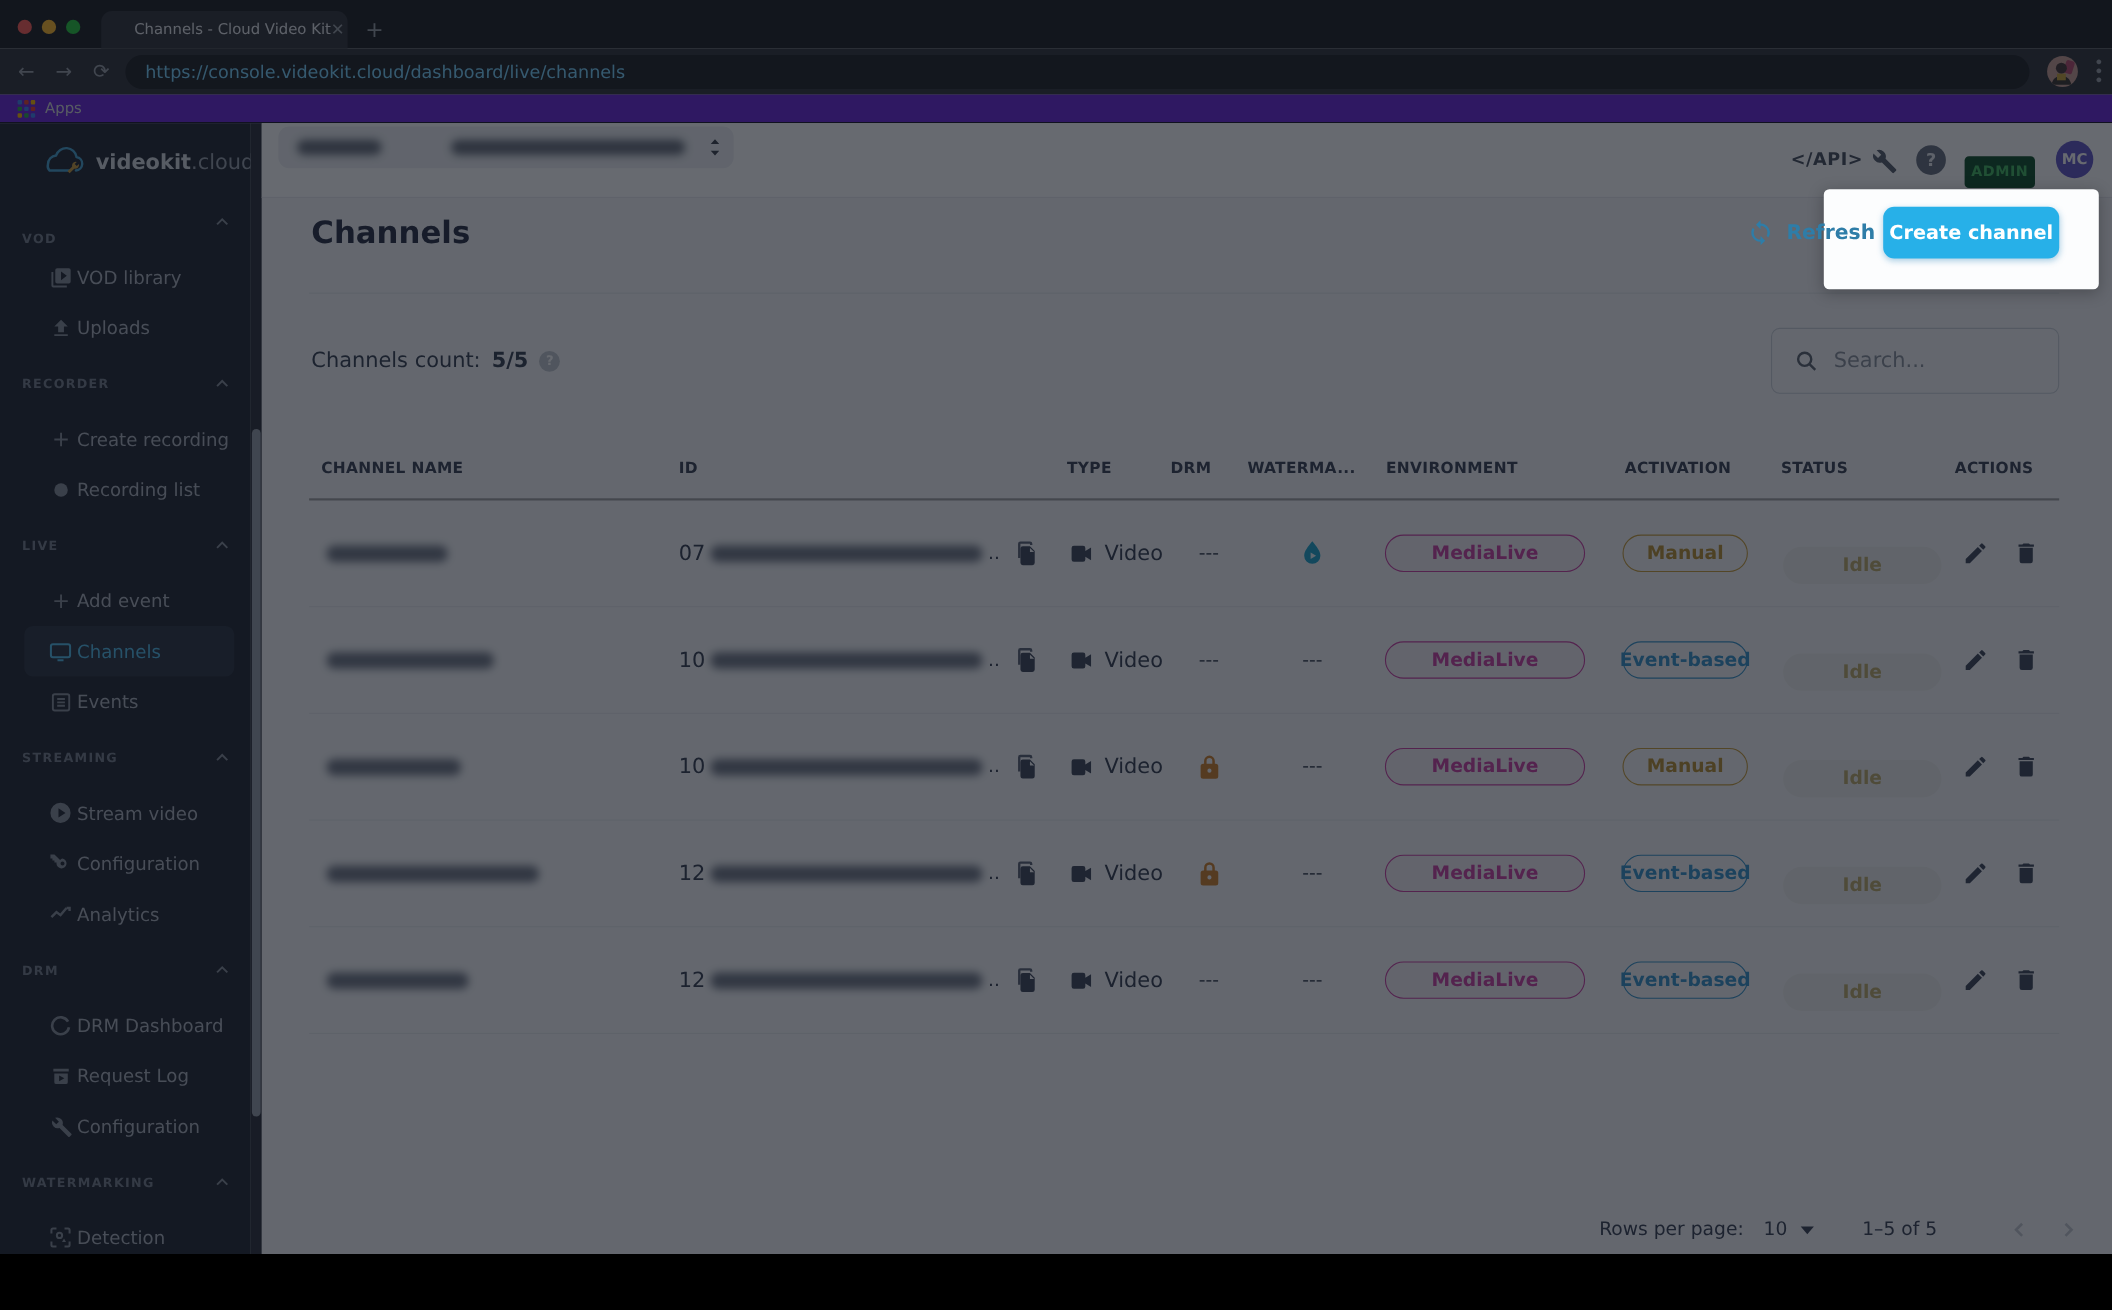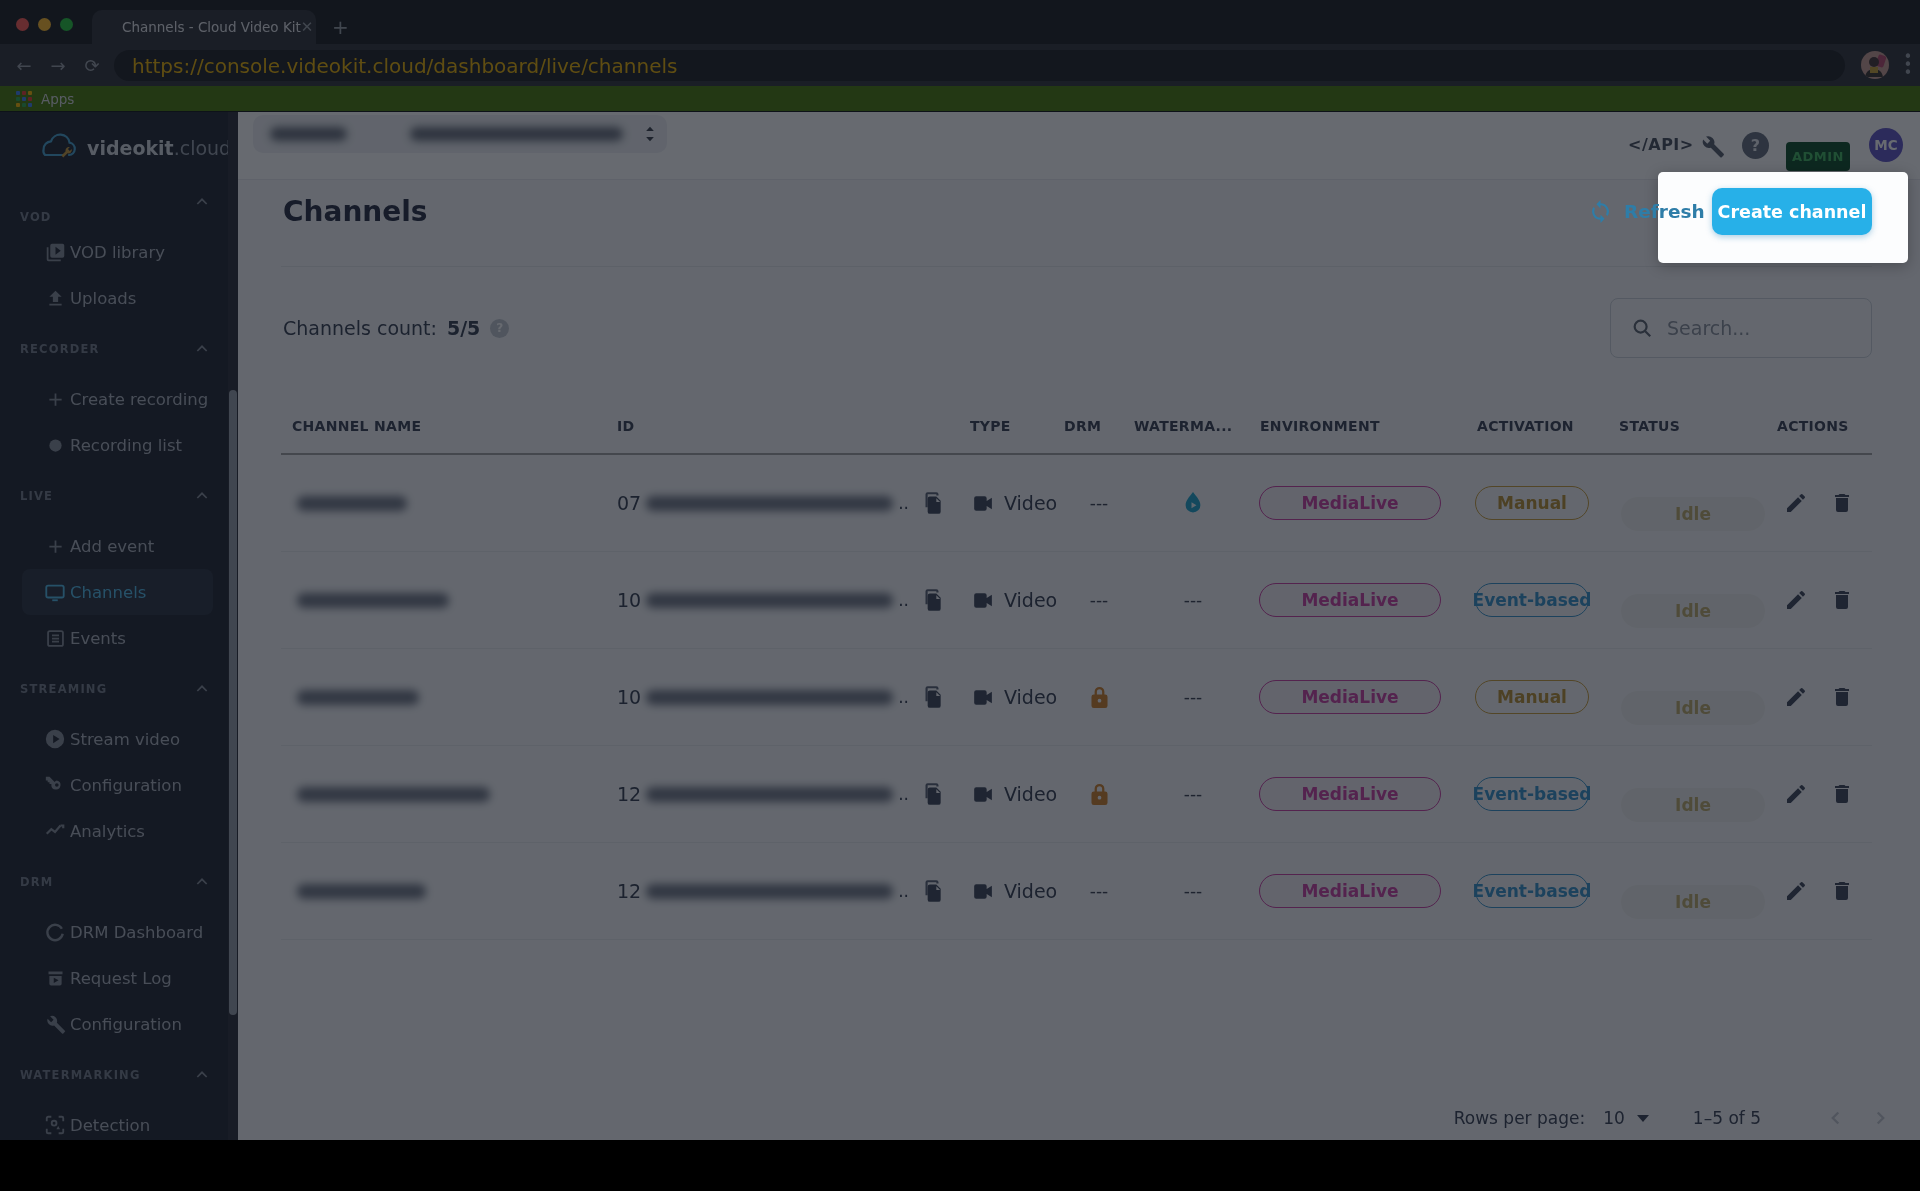--- a/index.html
+++ b/index.html
@@ -12,24 +12,24 @@
   .traffic { position:absolute; top:18px; left:16px; display:flex; gap:9px; }
   .traffic span { width:13px; height:13px; border-radius:50%; display:block; }
   .tl-red{background:#ff5f57;} .tl-yellow{background:#febc2e;} .tl-green{background:#2ac840;}
   .tab { position:absolute; left:92px; top:10px; width:224px; height:34px; background:#36383d; border-radius:10px 10px 0 0; display:flex; align-items:center; padding:0 12px 0 30px; }
   .tab-title { color:#e4e6ea; font-size:13.5px; white-space:nowrap; flex:1; }
   .tab-close { color:#9aa0a6; font-size:15px; cursor:default; }
   .new-tab { position:absolute; left:332px; top:18px; color:#9aa0a6; font-size:20px; line-height:18px; }
   .toolbar { position:absolute; left:0; top:44px; width:100%; height:42px; background:#36383d; }
   .nav-ic { position:absolute; top:9px; color:#9ba1a8; font-size:18px; width:24px; height:24px; display:flex; align-items:center; justify-content:center; }
   .url-pill { position:absolute; left:114px; top:6px; width:1731px; height:31px; background:#232528; border-radius:16px; display:flex; align-items:center; padding-left:18px; }
-  .url-text { color:#eab308; font-size:20px; }
+  .url-text { color:#7dd3fc; font-size:16px; }
   .profile-chip { position:absolute; left:1861px; top:7px; width:28px; height:28px; border-radius:50%; background:#caa095; overflow:hidden; }
   .kebab { position:absolute; left:1901px; top:9px; color:#9ba1a8; font-size:15px; letter-spacing:0; line-height:8px; text-align:center; width:14px; }
-  .bookmarks { position:absolute; left:0; top:86px; width:100%; height:26px; background:#4d7c0f; display:flex; align-items:center; padding-left:16px; gap:9px; border-bottom:1px solid #17181b; }
+  .bookmarks { position:absolute; left:0; top:86px; width:100%; height:26px; background:#6d28d9; display:flex; align-items:center; padding-left:16px; gap:9px; border-bottom:1px solid #17181b; }
   .apps-grid { display:grid; grid-template-columns:repeat(3,4px); grid-gap:2px; }
   .apps-grid i { width:4px; height:4px; border-radius:1px; display:block; }
   .bookmarks-label { color:#d5d8dc; font-size:13.5px; }
 
   
   .app { position:absolute; left:0; top:112px; width:1920px; height:1079px; }
   .sidebar { position:absolute; left:0; top:0; width:228px; height:100%; background:#262b35; overflow:hidden;padding-left:38px; }
   .side-scroll { position:absolute; left:228px; top:0; width:10px; height:100%; background:#30343d; }
   .side-thumb { position:absolute; left:1px; top:278px; width:8px; height:625px; background:#9aa1aa; border-radius:4px; }
   .logo { position:absolute; left:34px; top:21px; display:flex; align-items:center; gap:7px; }

